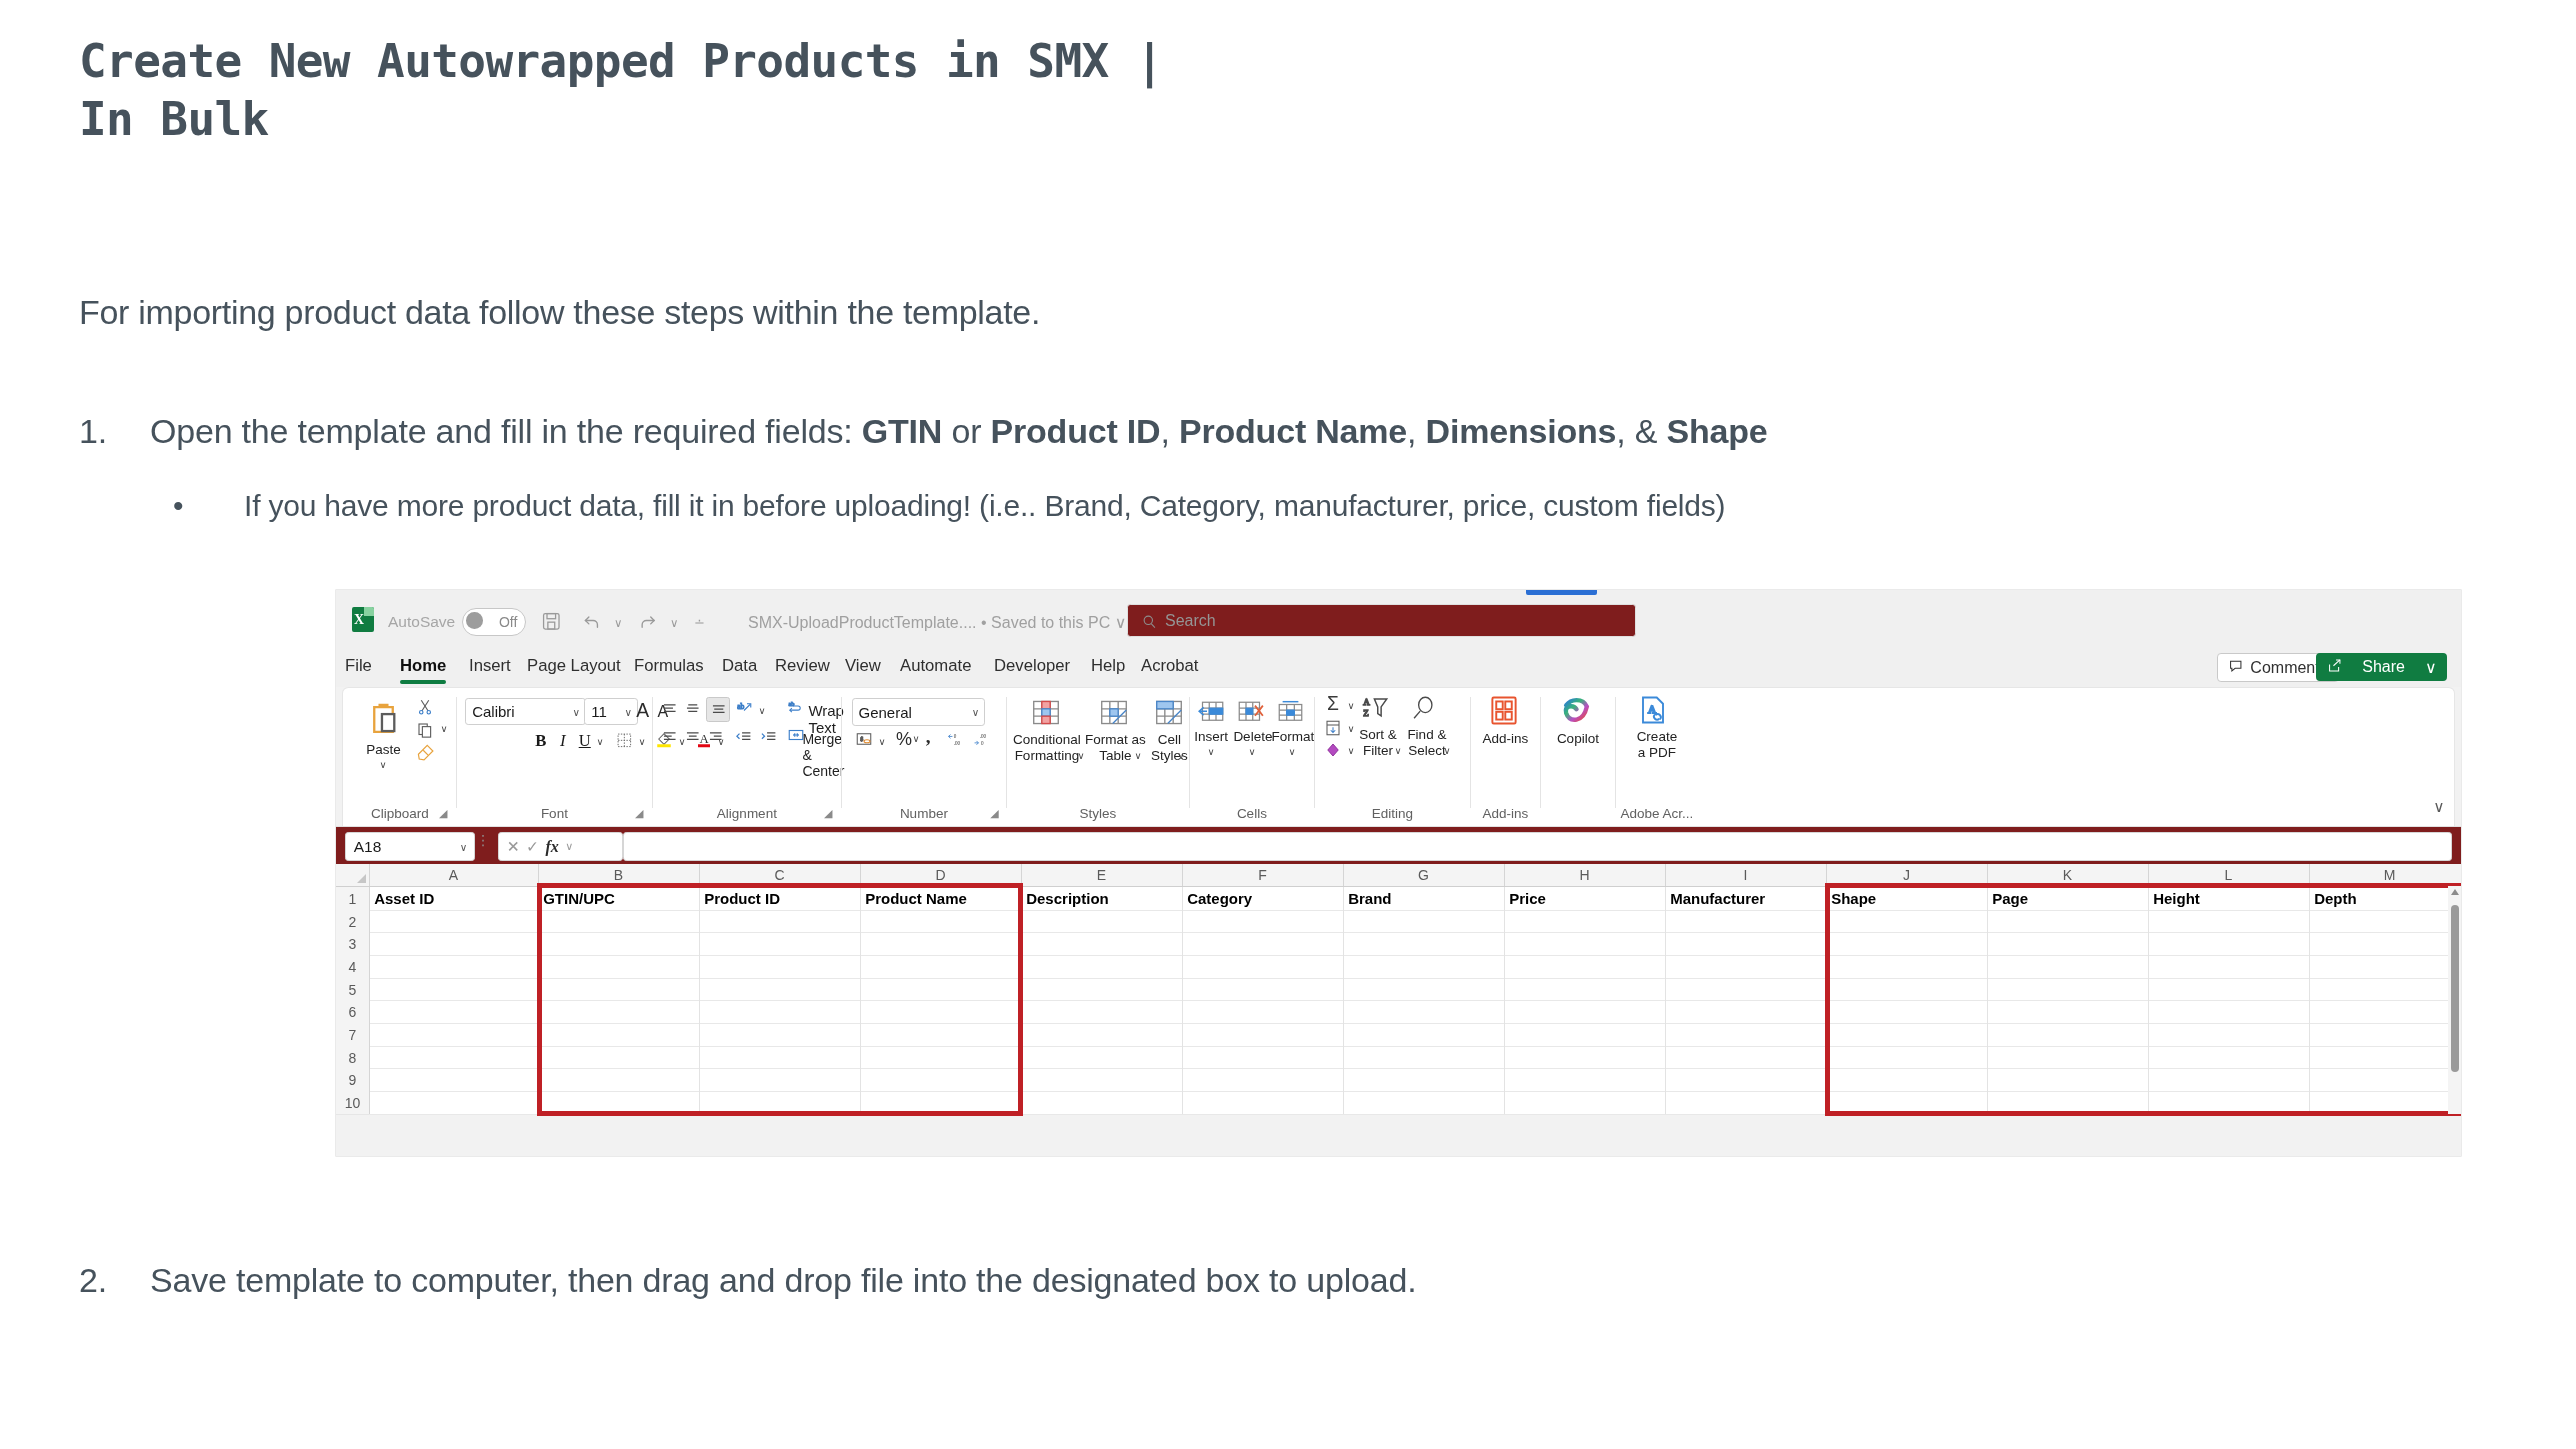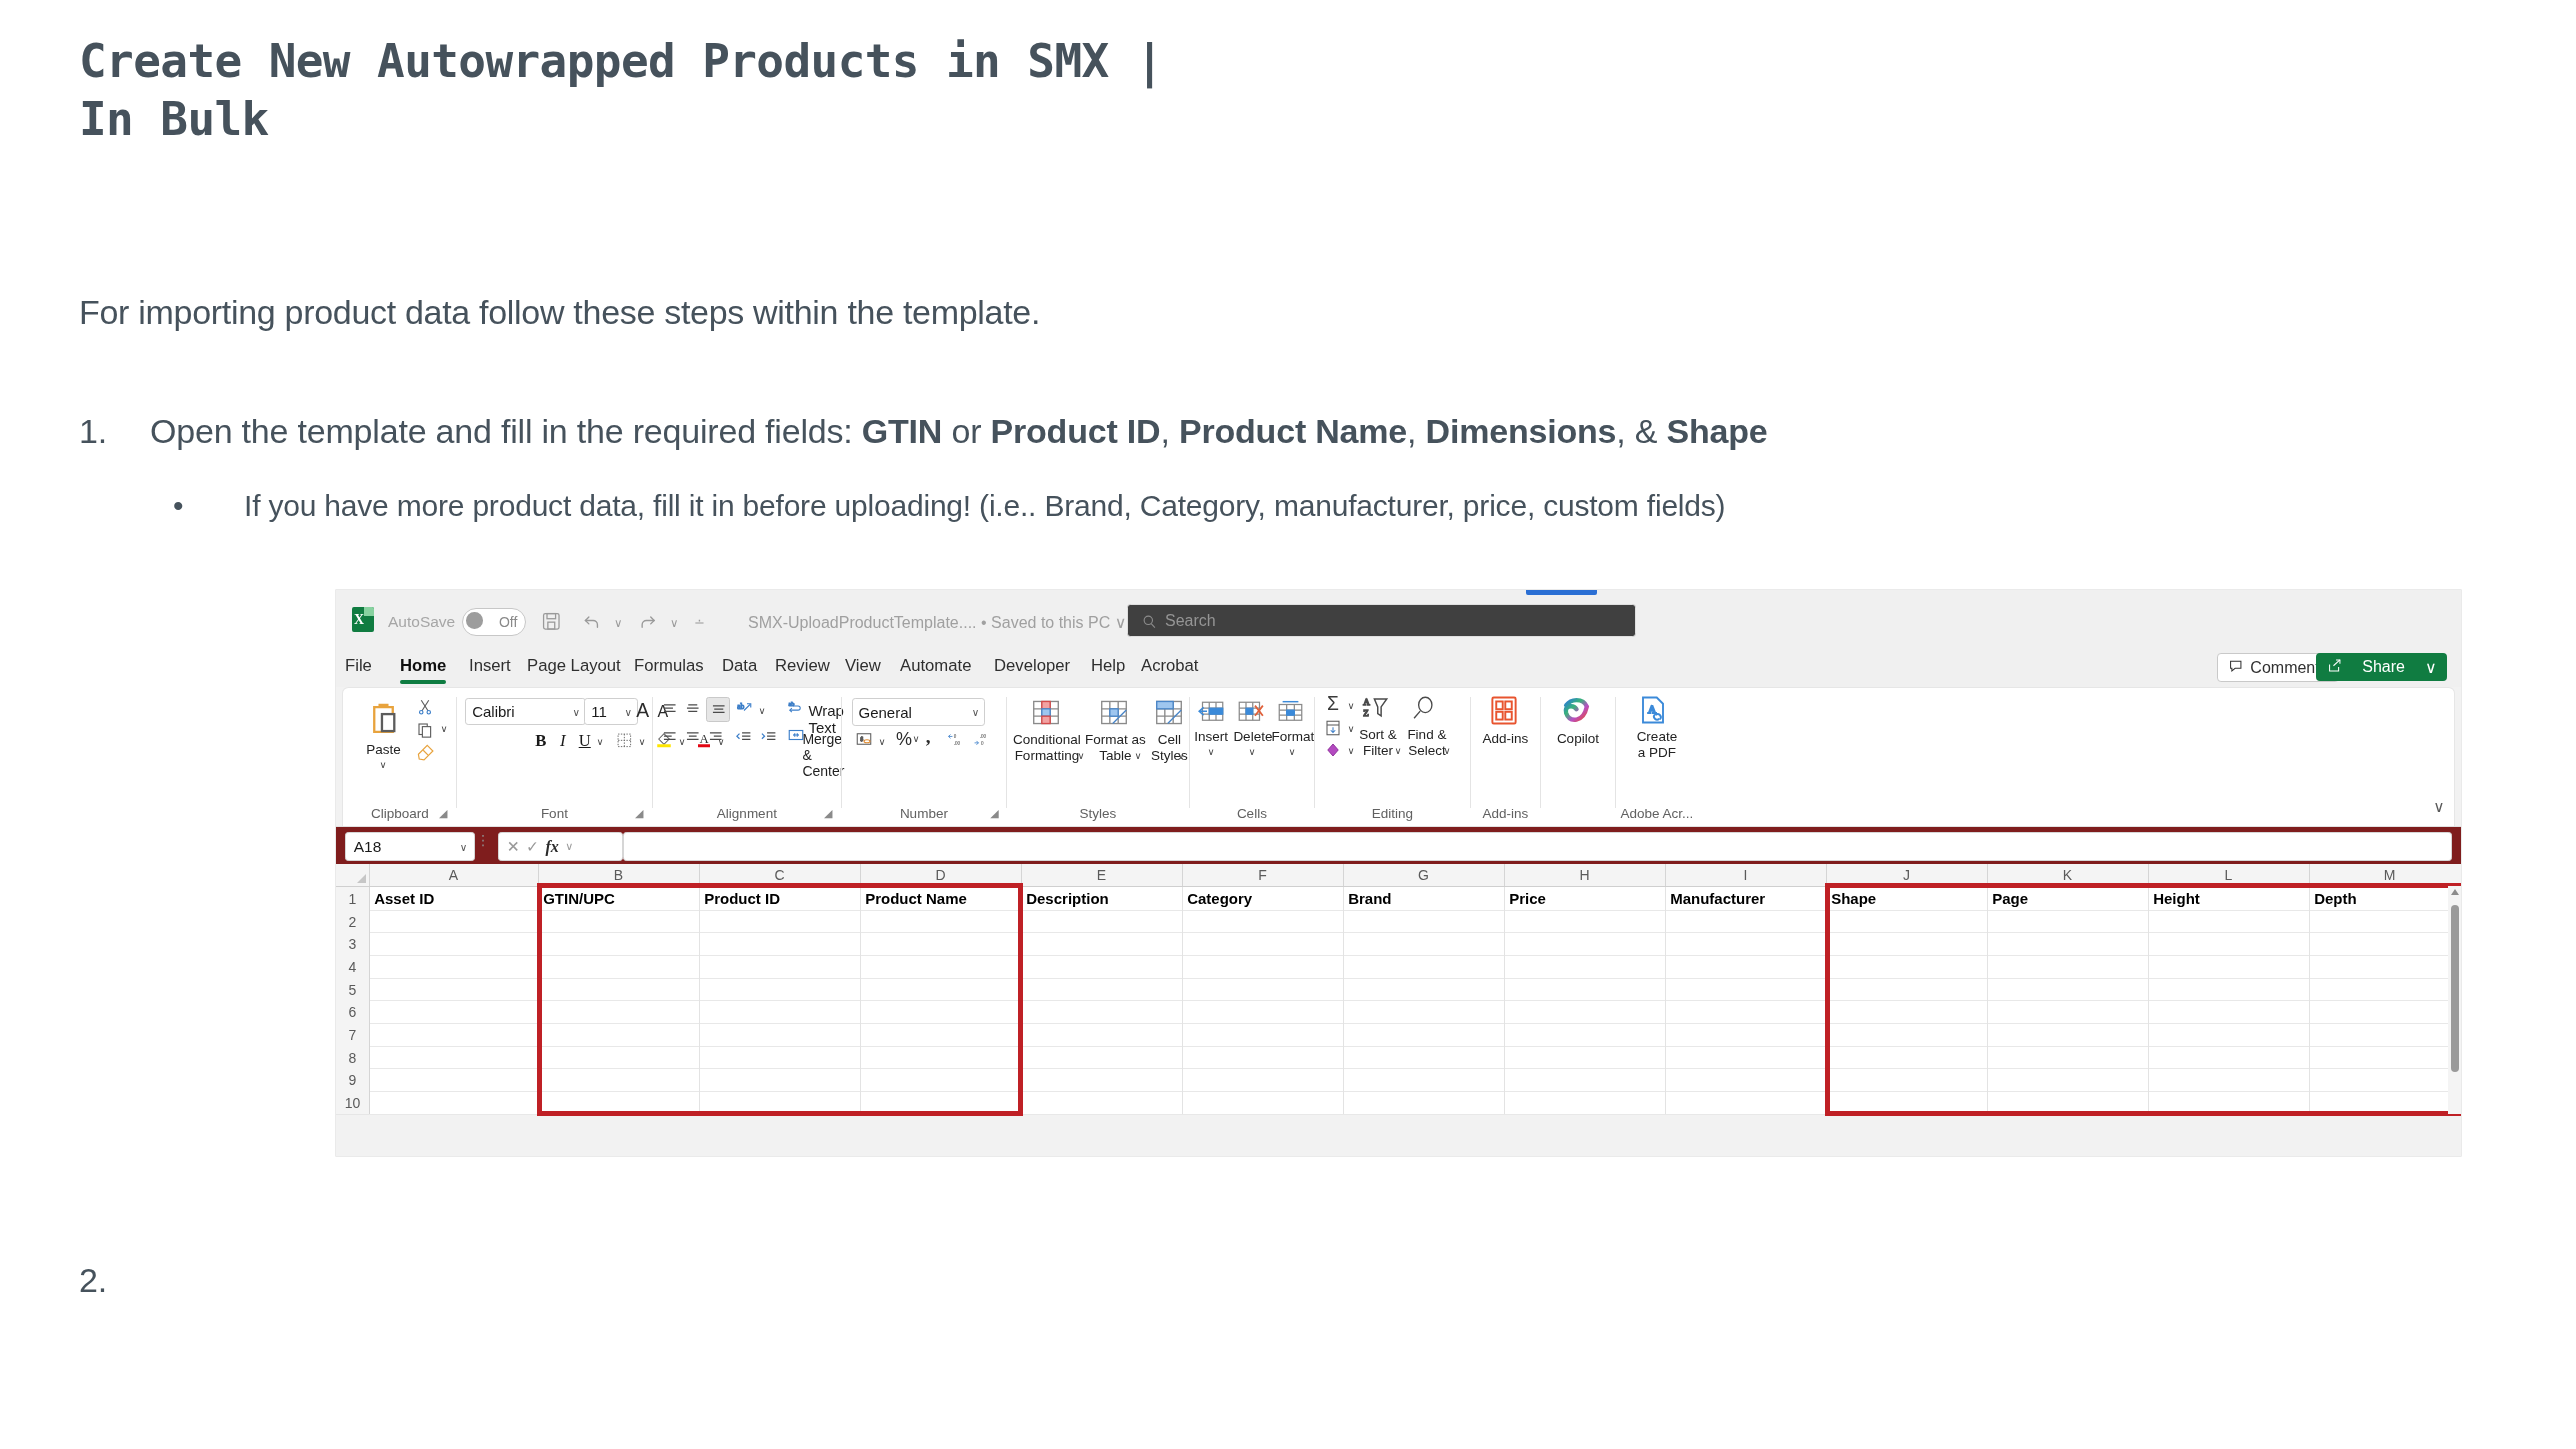--- a/index.html
+++ b/index.html
@@ -60,21 +60,21 @@
   .toggle .lbl{position:absolute;right:7.7px;top:4.5px;font-size:14px;color:#8a8a8a;}
   .qat{position:absolute;top:20.6px;color:#9a9a9a;}
   .qat svg{display:block;}
   .q-save{left:205px;}
   .q-undo{left:246px;}
   .q-undo-c{left:278px;top:26px;font-size:11.6px;}
   .q-redo{left:301px;}
   .q-redo-c{left:334px;top:26px;font-size:11.6px;}
   .q-more{left:358px;top:24.5px;font-size:13px;color:#9a9a9a;}
   .xl-filename{position:absolute;left:412px;top:23px;font-size:16px;color:#a0a0a0;white-space:nowrap;}
-  .xl-search{position:absolute;left:791px;top:14px;width:507px;height:31px;background:#404040;border:0.6px solid #dfdfdf;border-radius:3.2px;}
+  .xl-search{position:absolute;left:791px;top:14px;width:507px;height:31px;background:#7f1d1d;border:0.6px solid #dfdfdf;border-radius:3.2px;}
   .xl-search .mag{position:absolute;left:13px;top:7.7px;}
   .xl-search .ph{position:absolute;left:37px;top:7px;font-size:16px;color:#959595;}
 
   
   .xl-tabs{position:relative;height:40px;background:#f0f0f0;}
   .tab{position:absolute;top:9px;font-size:16.7px;color:#2f2f2f;white-space:nowrap;}
   .tab.active{font-weight:bold;color:#0f0f0f;}
   .tab .uline{position:absolute;left:0;right:0;bottom:-7.7px;height:3.9px;background:#0e7c41;border-radius:1.9px;}
   .comments-btn{position:absolute;right:122px;top:6.4px;height:27px;padding:0 10.3px;border:0.6px solid #c9c9c9;border-radius:3.9px;background:#fff;display:flex;align-items:center;gap:6.4px;font-size:16px;color:#303030;}
   .share-btn{position:absolute;right:14px;top:6.4px;height:28px;padding:0 10.3px;border-radius:3.9px;background:#107c41;display:flex;align-items:center;gap:20px;font-size:16px;color:#fff;}
@@ -128,20 +128,21 @@
   <span><span>Open the template and fill in the required fields: </span><b>GTIN</b><span> or </span><b>Product ID</b><span>, </span><b>Product Name</b><span>, </span><b>Dimensions</b><span>, &amp; </span><b>Shape</b></span>
 </div>
 
 <div class="sub-bullet">
   <span class="marker">•</span>
   <span>If you have more product data, fill it in before uploading! (i.e.. Brand, Category, manufacturer, price, custom fields)</span>
 </div>
 
 <div class="step step2">
   <span class="marker">2.</span>
+  <span>Save template to computer, then drag and drop file into the designated box to upload.</span>
 </div>
 
 <div class="xl">
 
   <div class="xl-titlebar">
     <div class="xl-accent"></div>
 
     <div class="xl-logo">
       <div class="lt"></div>
         <div class="x">X</div>

